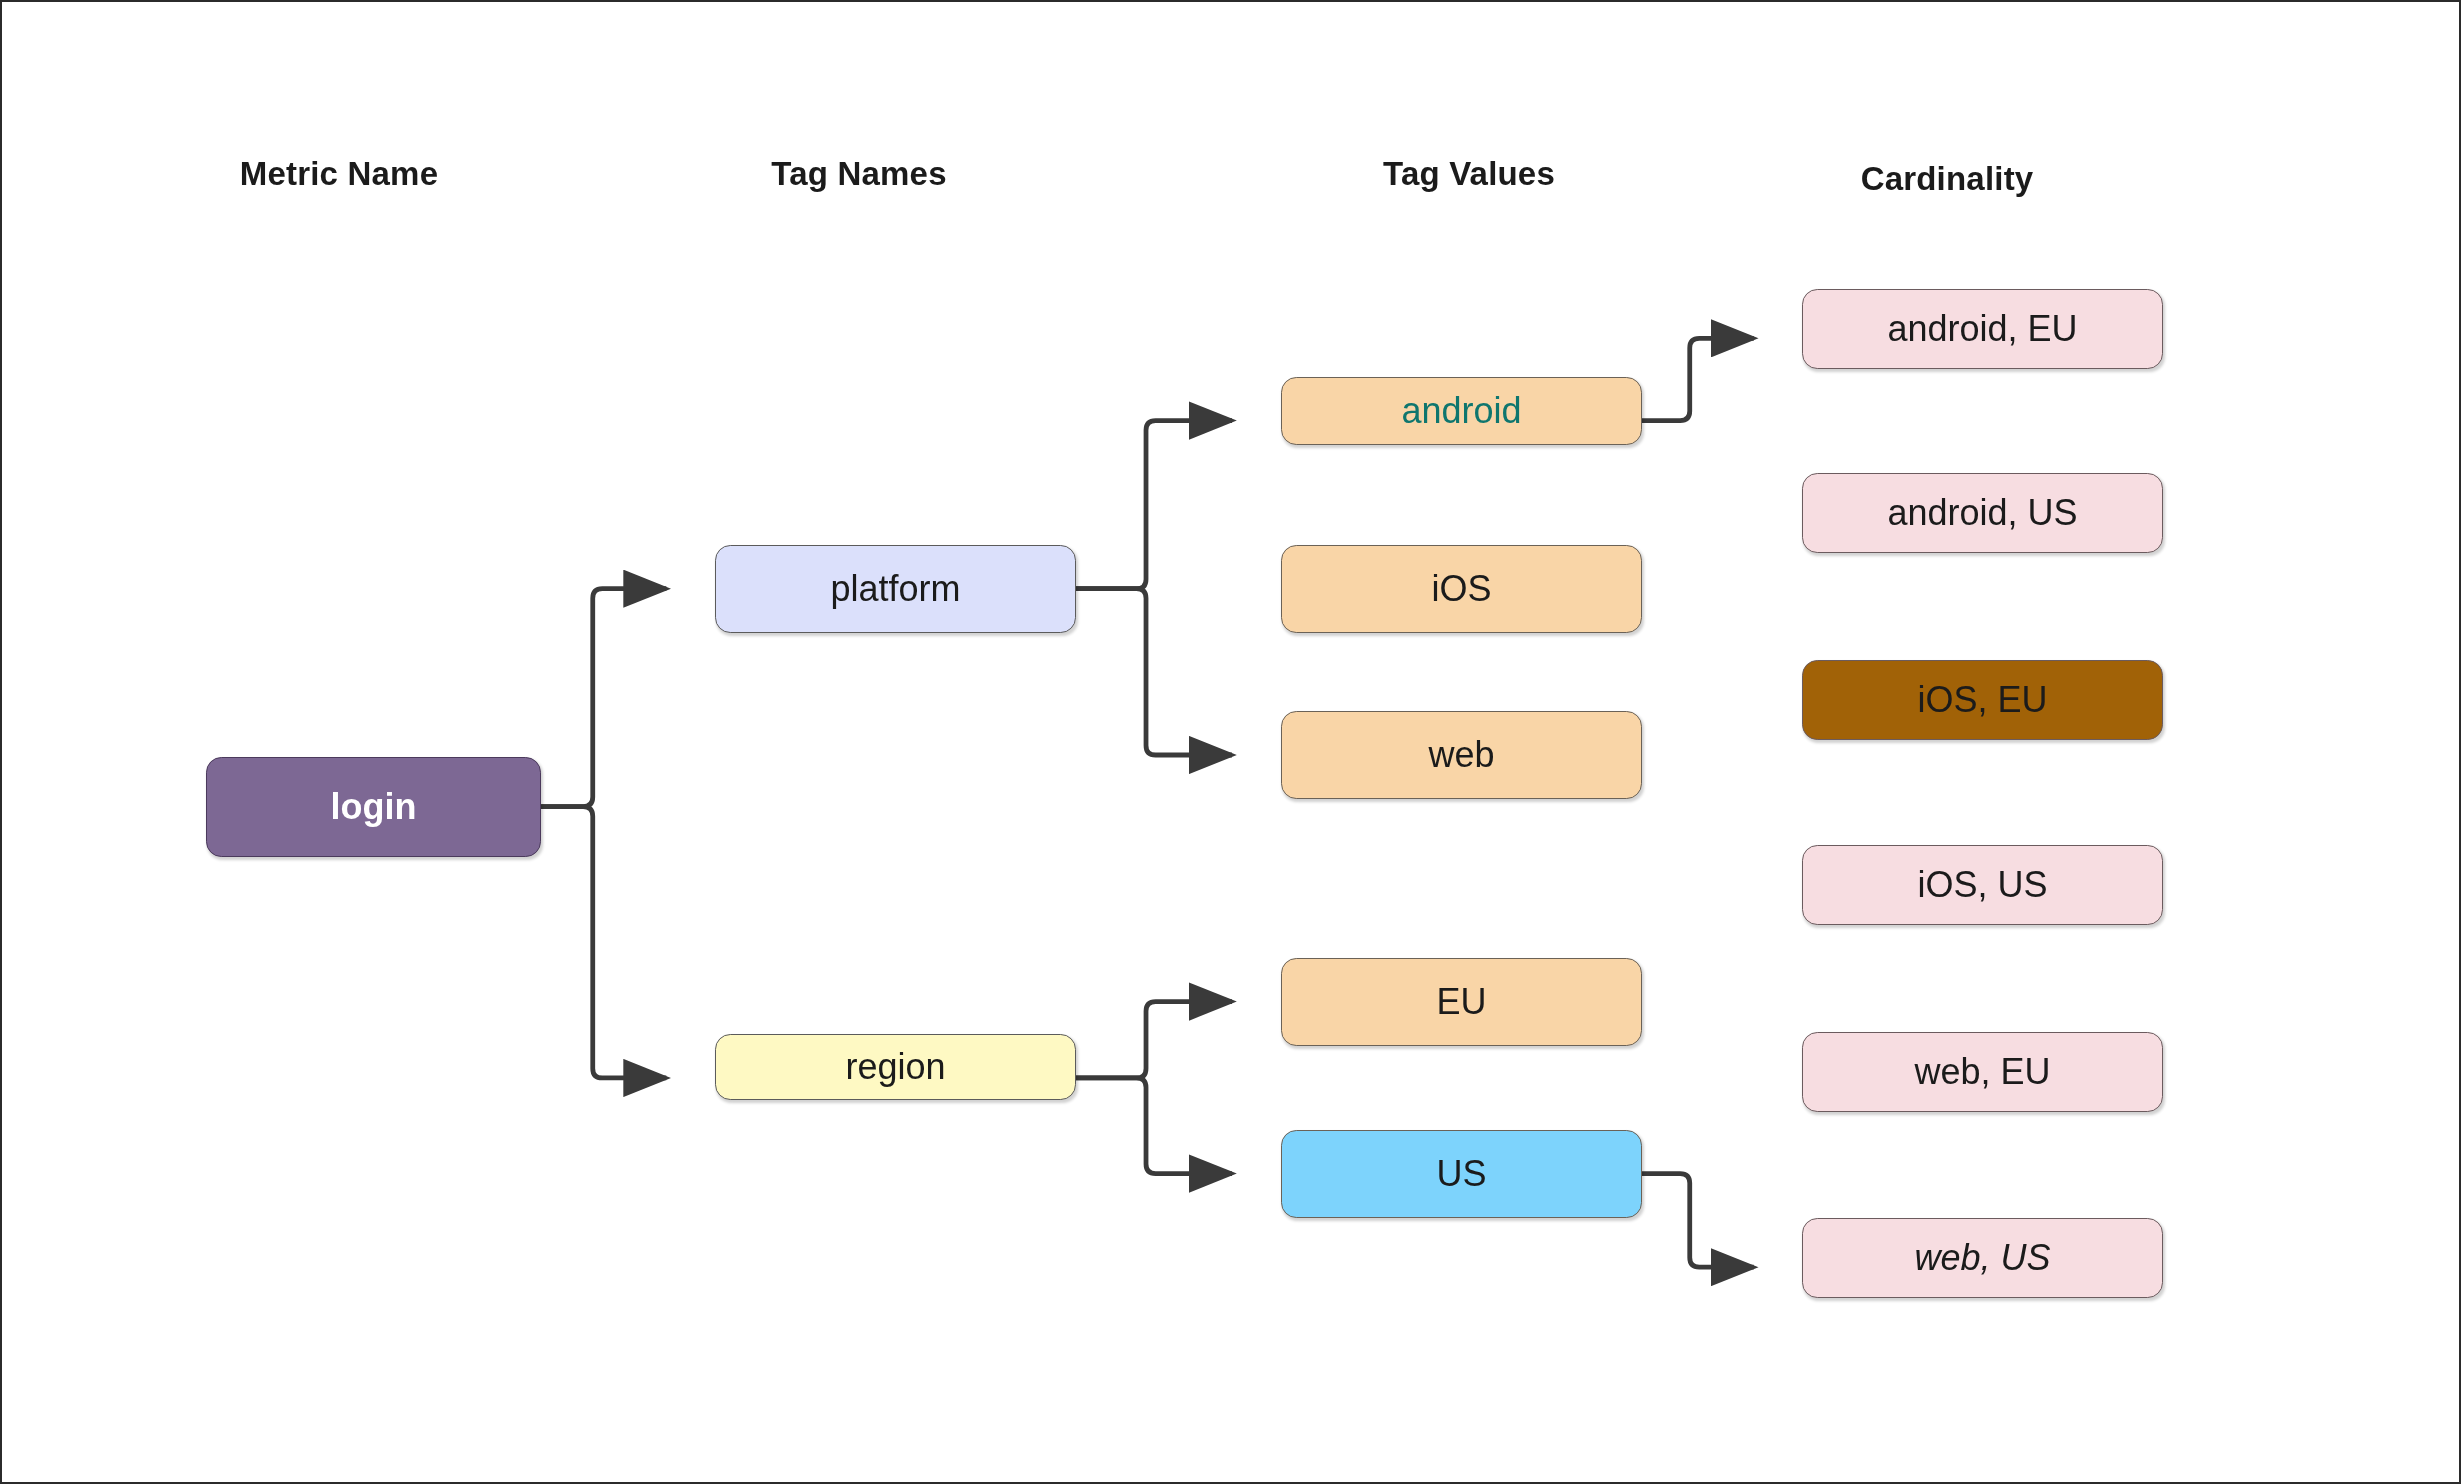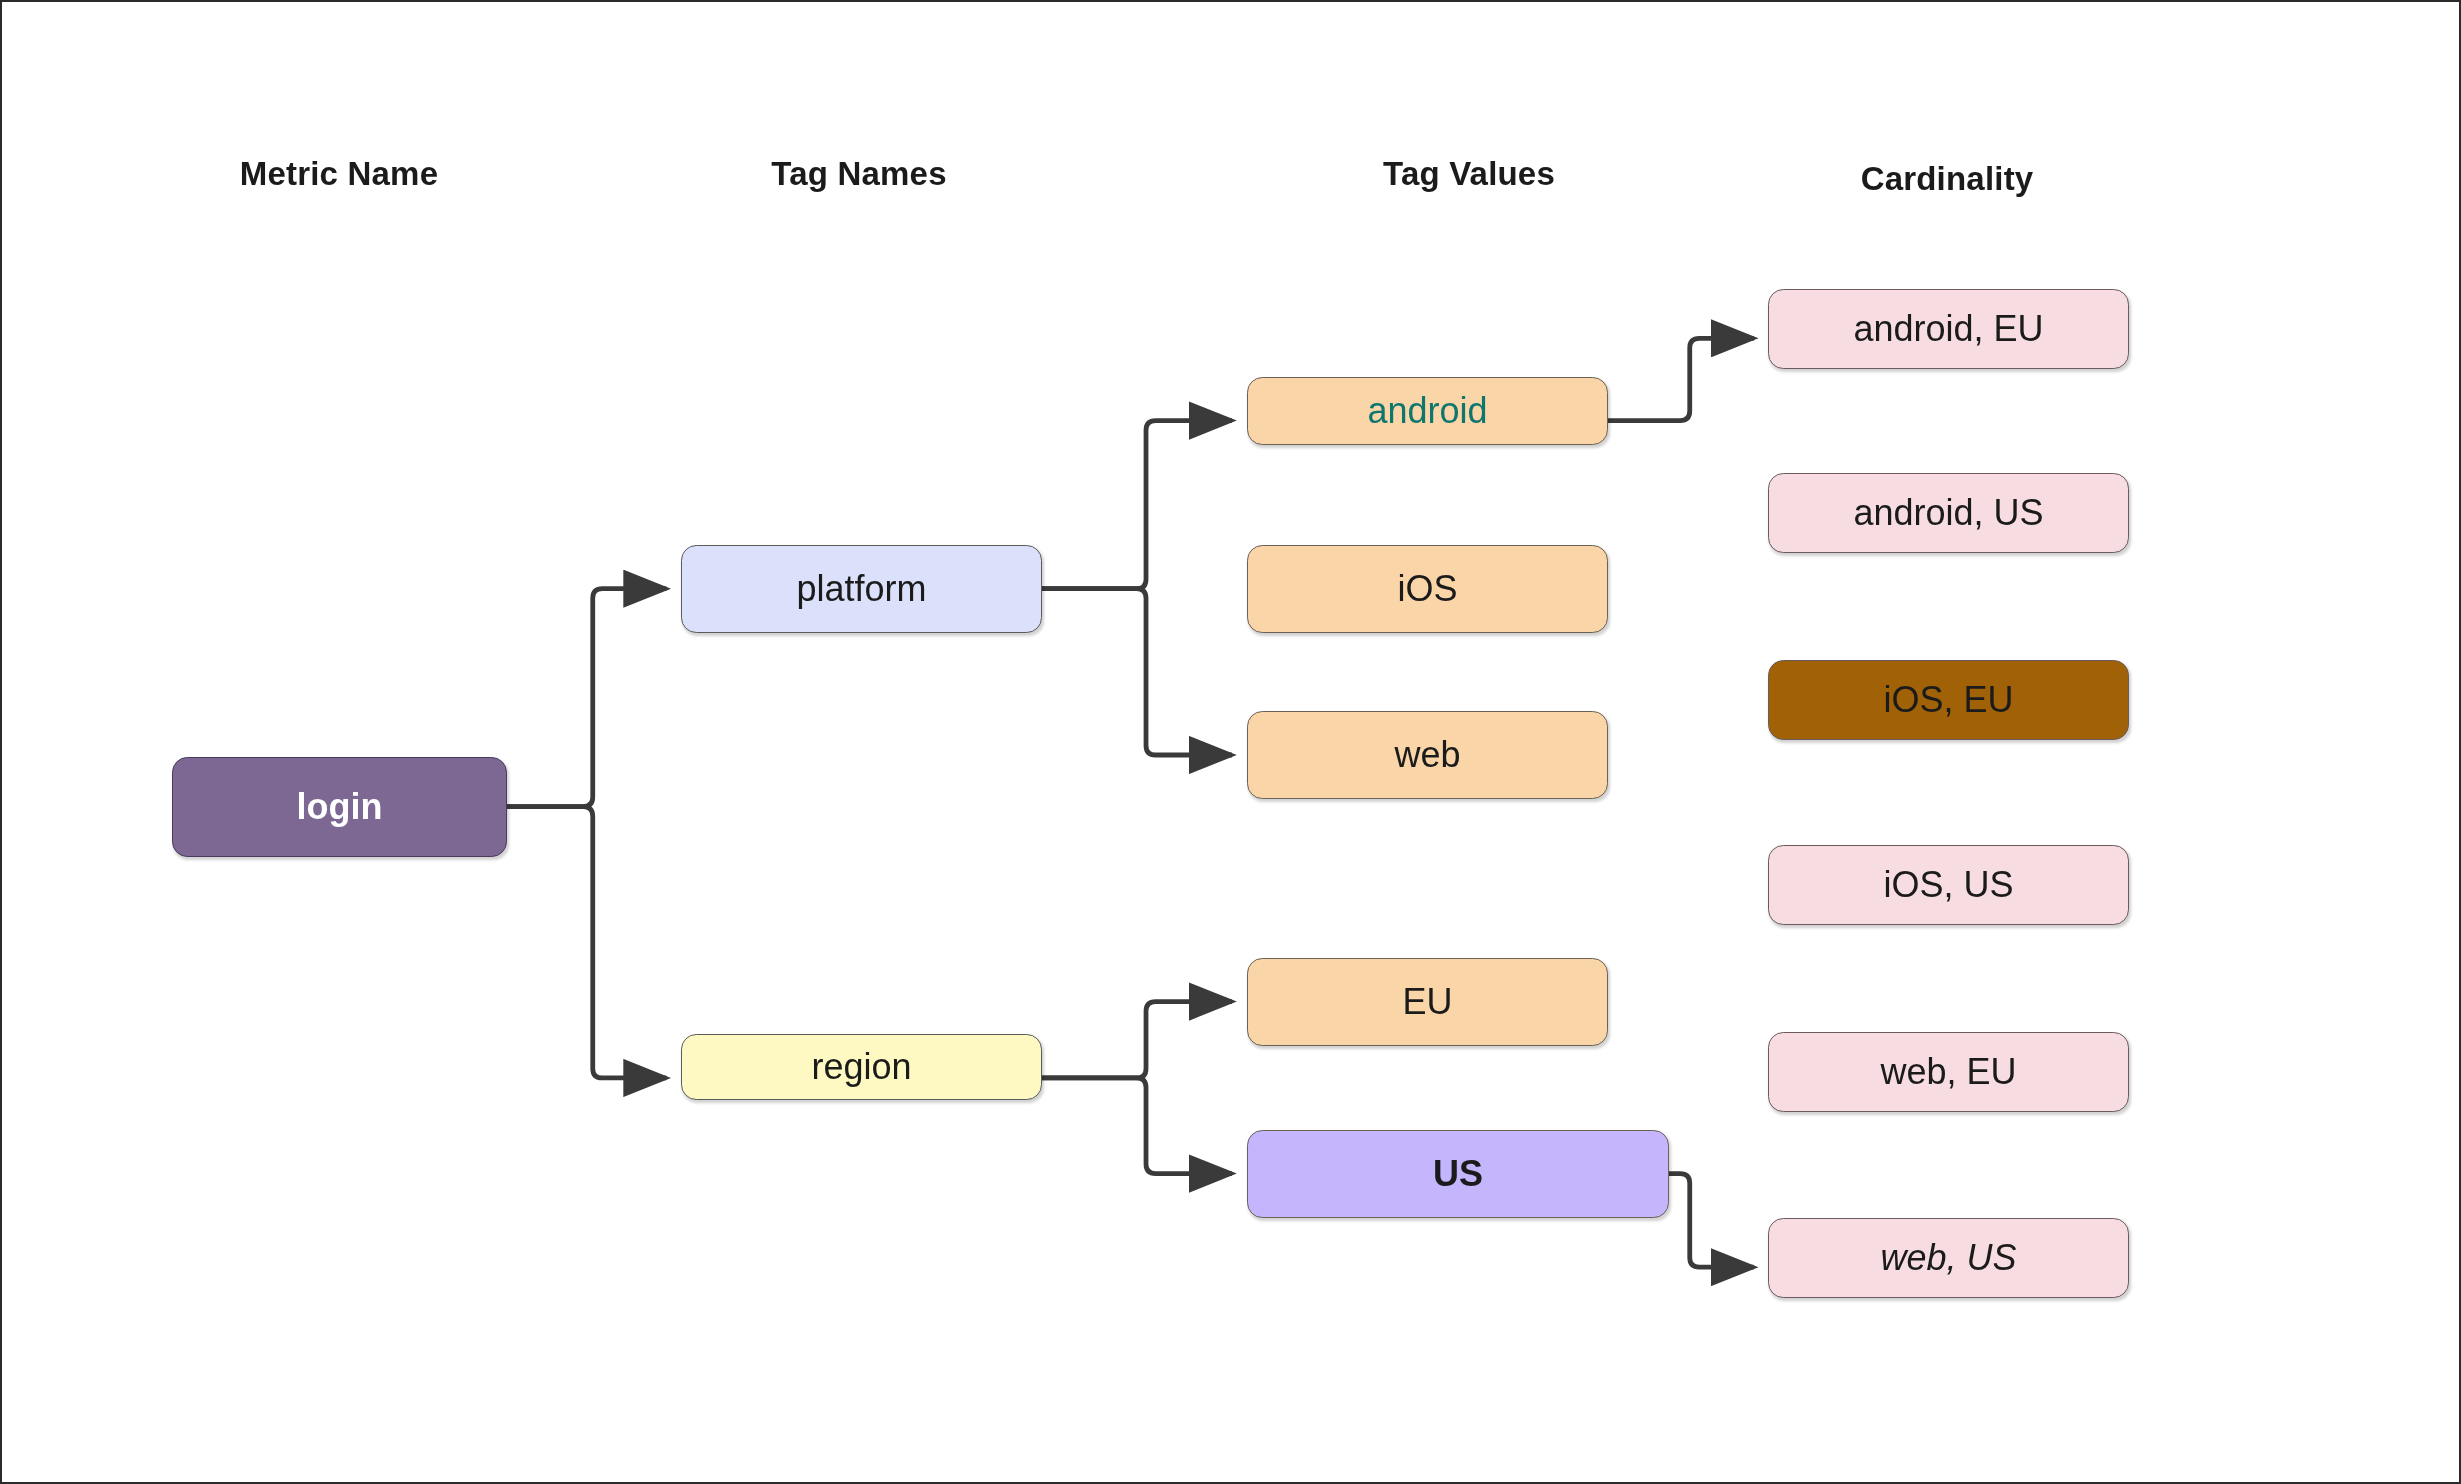--- a/index.html
+++ b/index.html
@@ -43,20 +43,21 @@
     display: flex;
     align-items: center;
     justify-content: center;
     border-radius: 15.3px;
     border: 1.9px solid #5b5b5b;
     color: #1b1b1b;
     font-size: 36px;
     line-height: 1;
     text-align: right;
     box-shadow: 1.9px 2.9px 2.9px rgba(0,0,0,0.18);
+    margin-left: 34px;
   }
   .node.root {
     color: #ffffff;
     font-weight: bold;
     border-color: #4b3a5c;
   }
   .node-label {
     pointer-events: none;
   }
 </style>
@@ -104,21 +105,21 @@
       </div>
       <div class="node" style="left: 1245px; top: 543px; width: 361px; height: 88px; background: rgb(249, 213, 167); border-color: rgb(107, 98, 87); color: rgb(27, 27, 27);">
         <span class="node-label">iOS</span>
       </div>
       <div class="node" style="left: 1245px; top: 709px; width: 361px; height: 88px; background: rgb(249, 213, 167); border-color: rgb(107, 98, 87); color: rgb(27, 27, 27);">
         <span class="node-label">web</span>
       </div>
       <div class="node" style="left: 1245px; top: 956px; width: 361px; height: 88px; background: rgb(249, 213, 167); border-color: rgb(107, 98, 87); color: rgb(27, 27, 27);">
         <span class="node-label">EU</span>
       </div>
-      <div class="node" style="left: 1245px; top: 1128px; width: 422px; height: 88px; background: #c4b5fd; border-color: rgb(107, 98, 87); color: rgb(27, 27, 27); font-weight: bold;">
+      <div class="node" style="left: 1245px; top: 1128px; width: 361px; height: 88px; background: #7dd3fc; border-color: rgb(107, 98, 87); color: rgb(27, 27, 27);">
         <span class="node-label">US</span>
       </div>
       <div class="node" style="left: 1766px; top: 287px; width: 361px; height: 80px; background: rgb(247, 221, 225); border-color: rgb(107, 91, 94); color: rgb(27, 27, 27);">
         <span class="node-label">android, EU</span>
       </div>
       <div class="node" style="left: 1766px; top: 471px; width: 361px; height: 80px; background: rgb(247, 221, 225); border-color: rgb(107, 91, 94); color: rgb(27, 27, 27);">
         <span class="node-label">android, US</span>
       </div>
       <div class="node" style="left: 1766px; top: 658px; width: 361px; height: 80px; background: #a16207; border-color: rgb(107, 91, 94); color: rgb(27, 27, 27);">
         <span class="node-label">iOS, EU</span>

